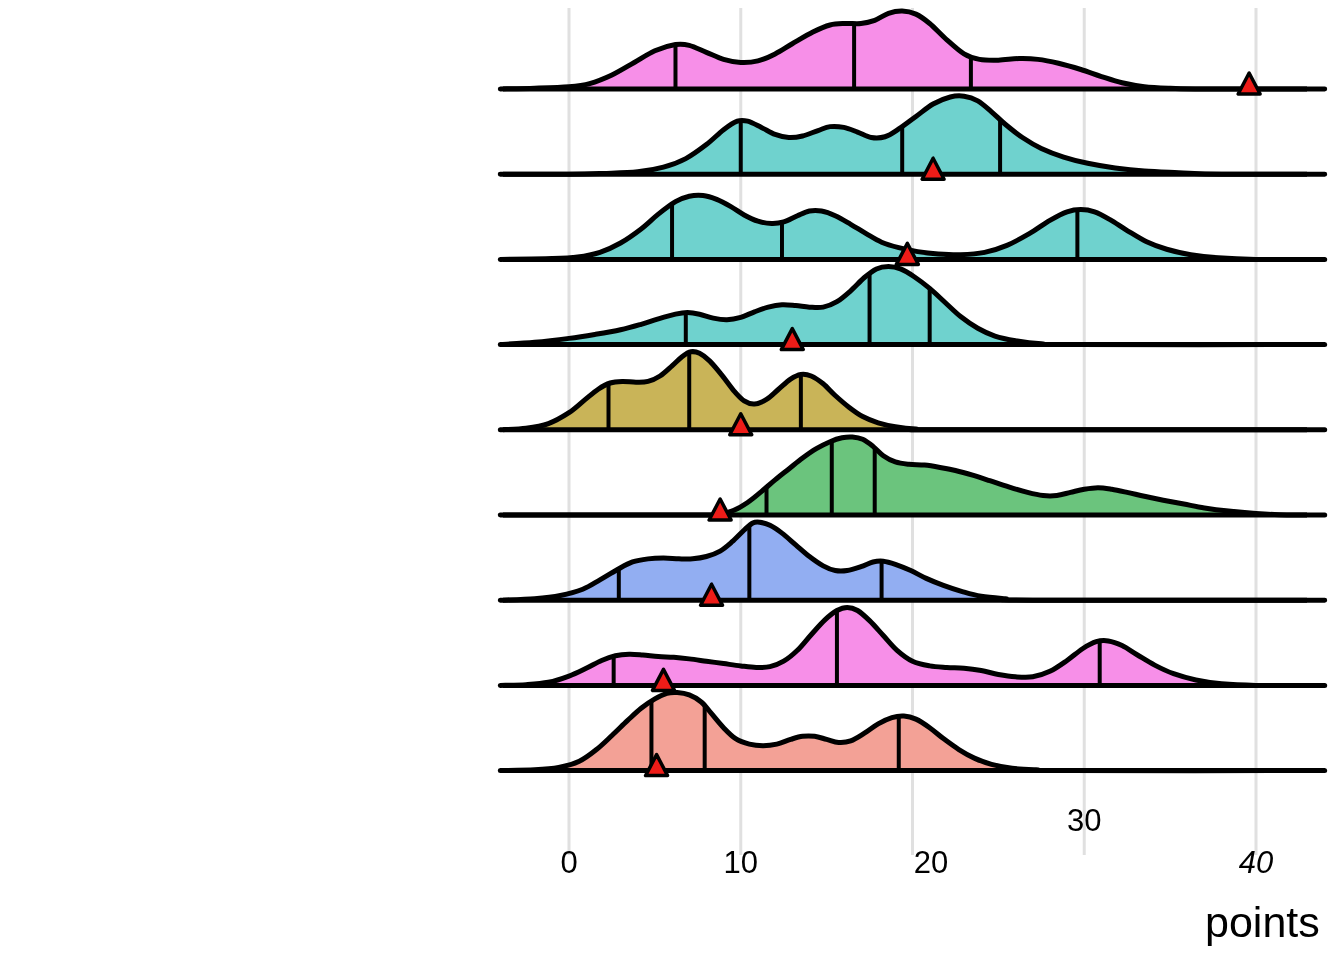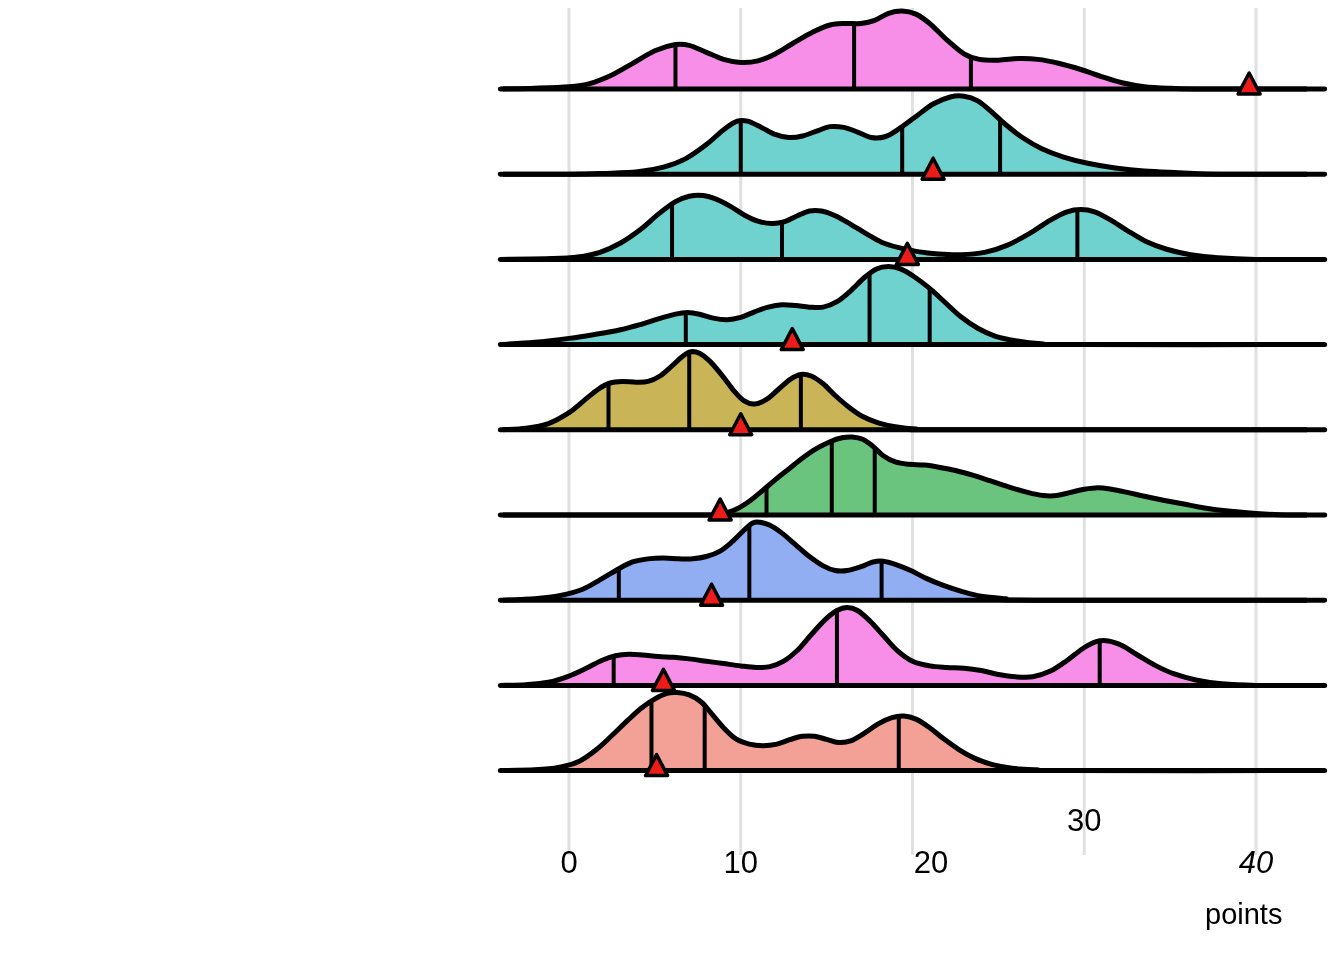--- a/index.html
+++ b/index.html
@@ -33,21 +33,21 @@
   .tick-label {
     position: absolute;
     font-size: 31px;
     color: #000000;
     transform: translateX(-50%);
     font-family: "Liberation Sans", sans-serif;
     white-space: nowrap;
   }
   #axis-title {
     position: absolute;
-    font-size: 29px;
+    font-size: 43px;
     color: #000000;
     font-family: "Liberation Sans", sans-serif;
     white-space: nowrap;
   }
 </style>
 </head>
 <body>
 
 <div id="chart-root">
   <svg id="plot-svg" viewBox="0 0 1344 960" preserveAspectRatio="none">

